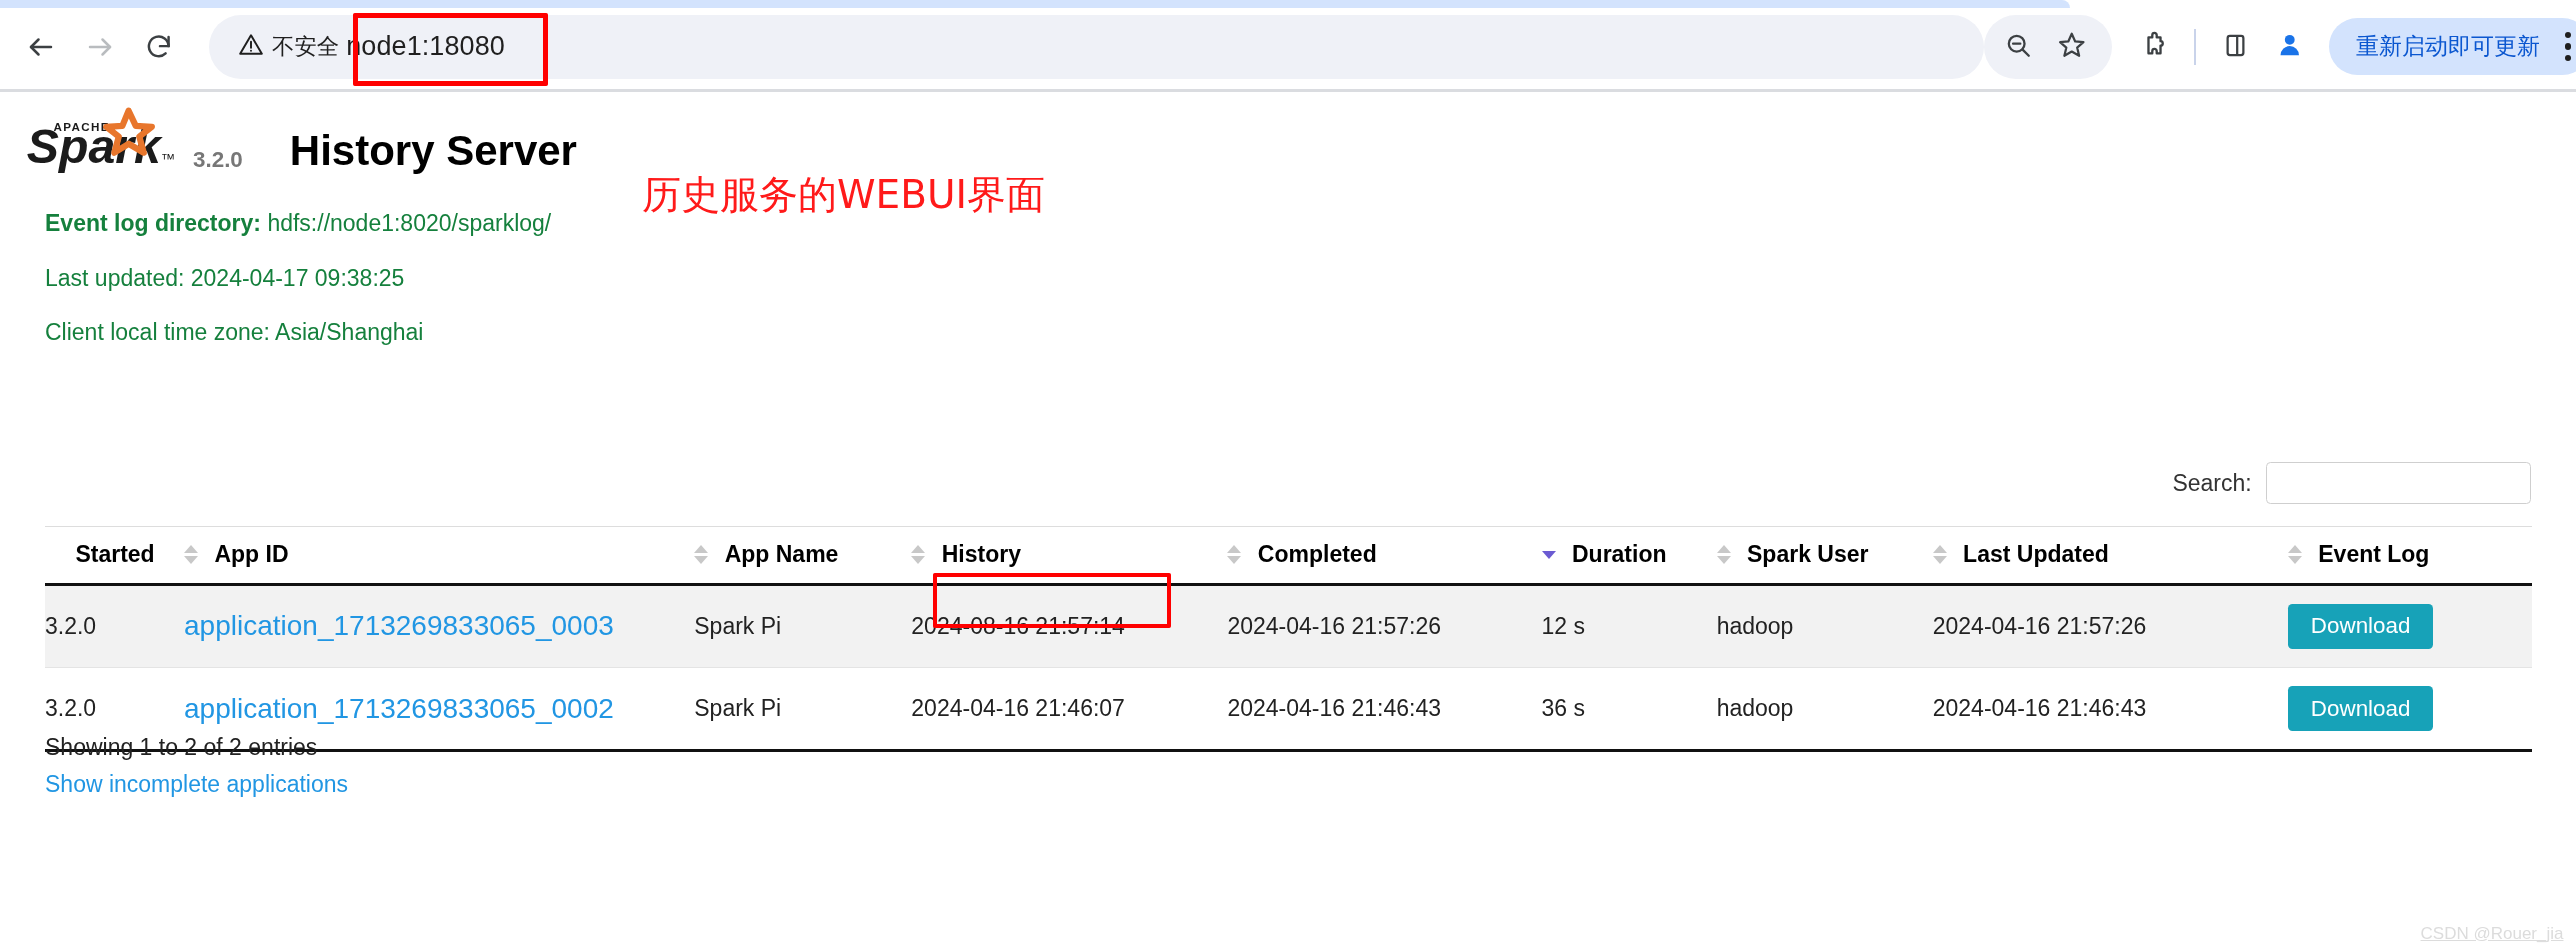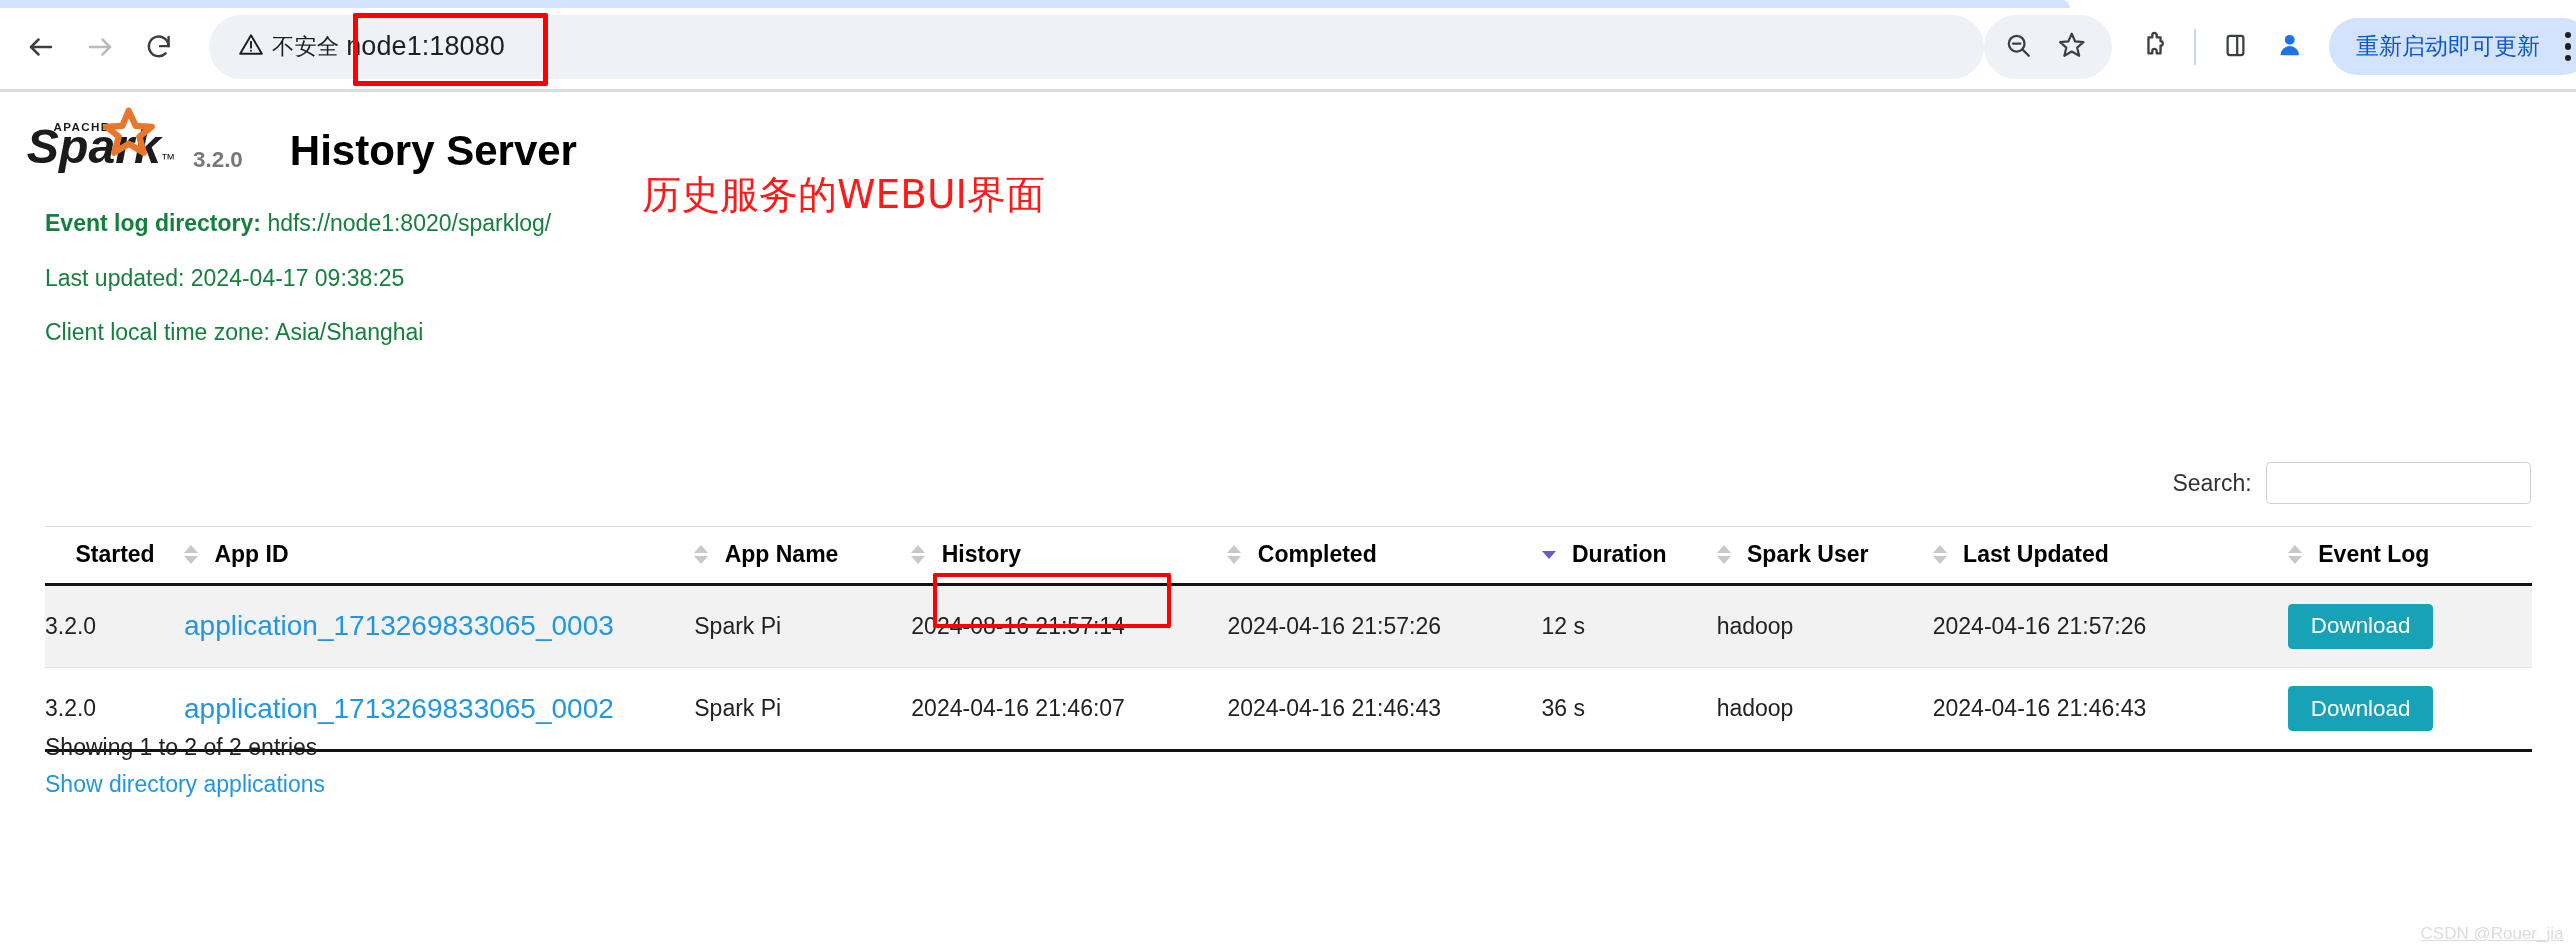--- a/index.html
+++ b/index.html
@@ -652,17 +652,17 @@
             <button class="download-btn">Download</button>
           </td>
         </tr>
       </tbody>
     </table>
   </div>
 
   <div id="started-highlight-box"></div>
 
   <div id="showing-entries">Showing 1 to 2 of 2 entries</div>
-  <a id="show-incomplete-link" href="#">Show directory applications</a>
+  <a id="show-incomplete-link" href="#">Show incomplete applications</a>
 
   <div id="watermark">CSDN @Rouer_jia</div>
 </div>
 
 
 </body></html>

